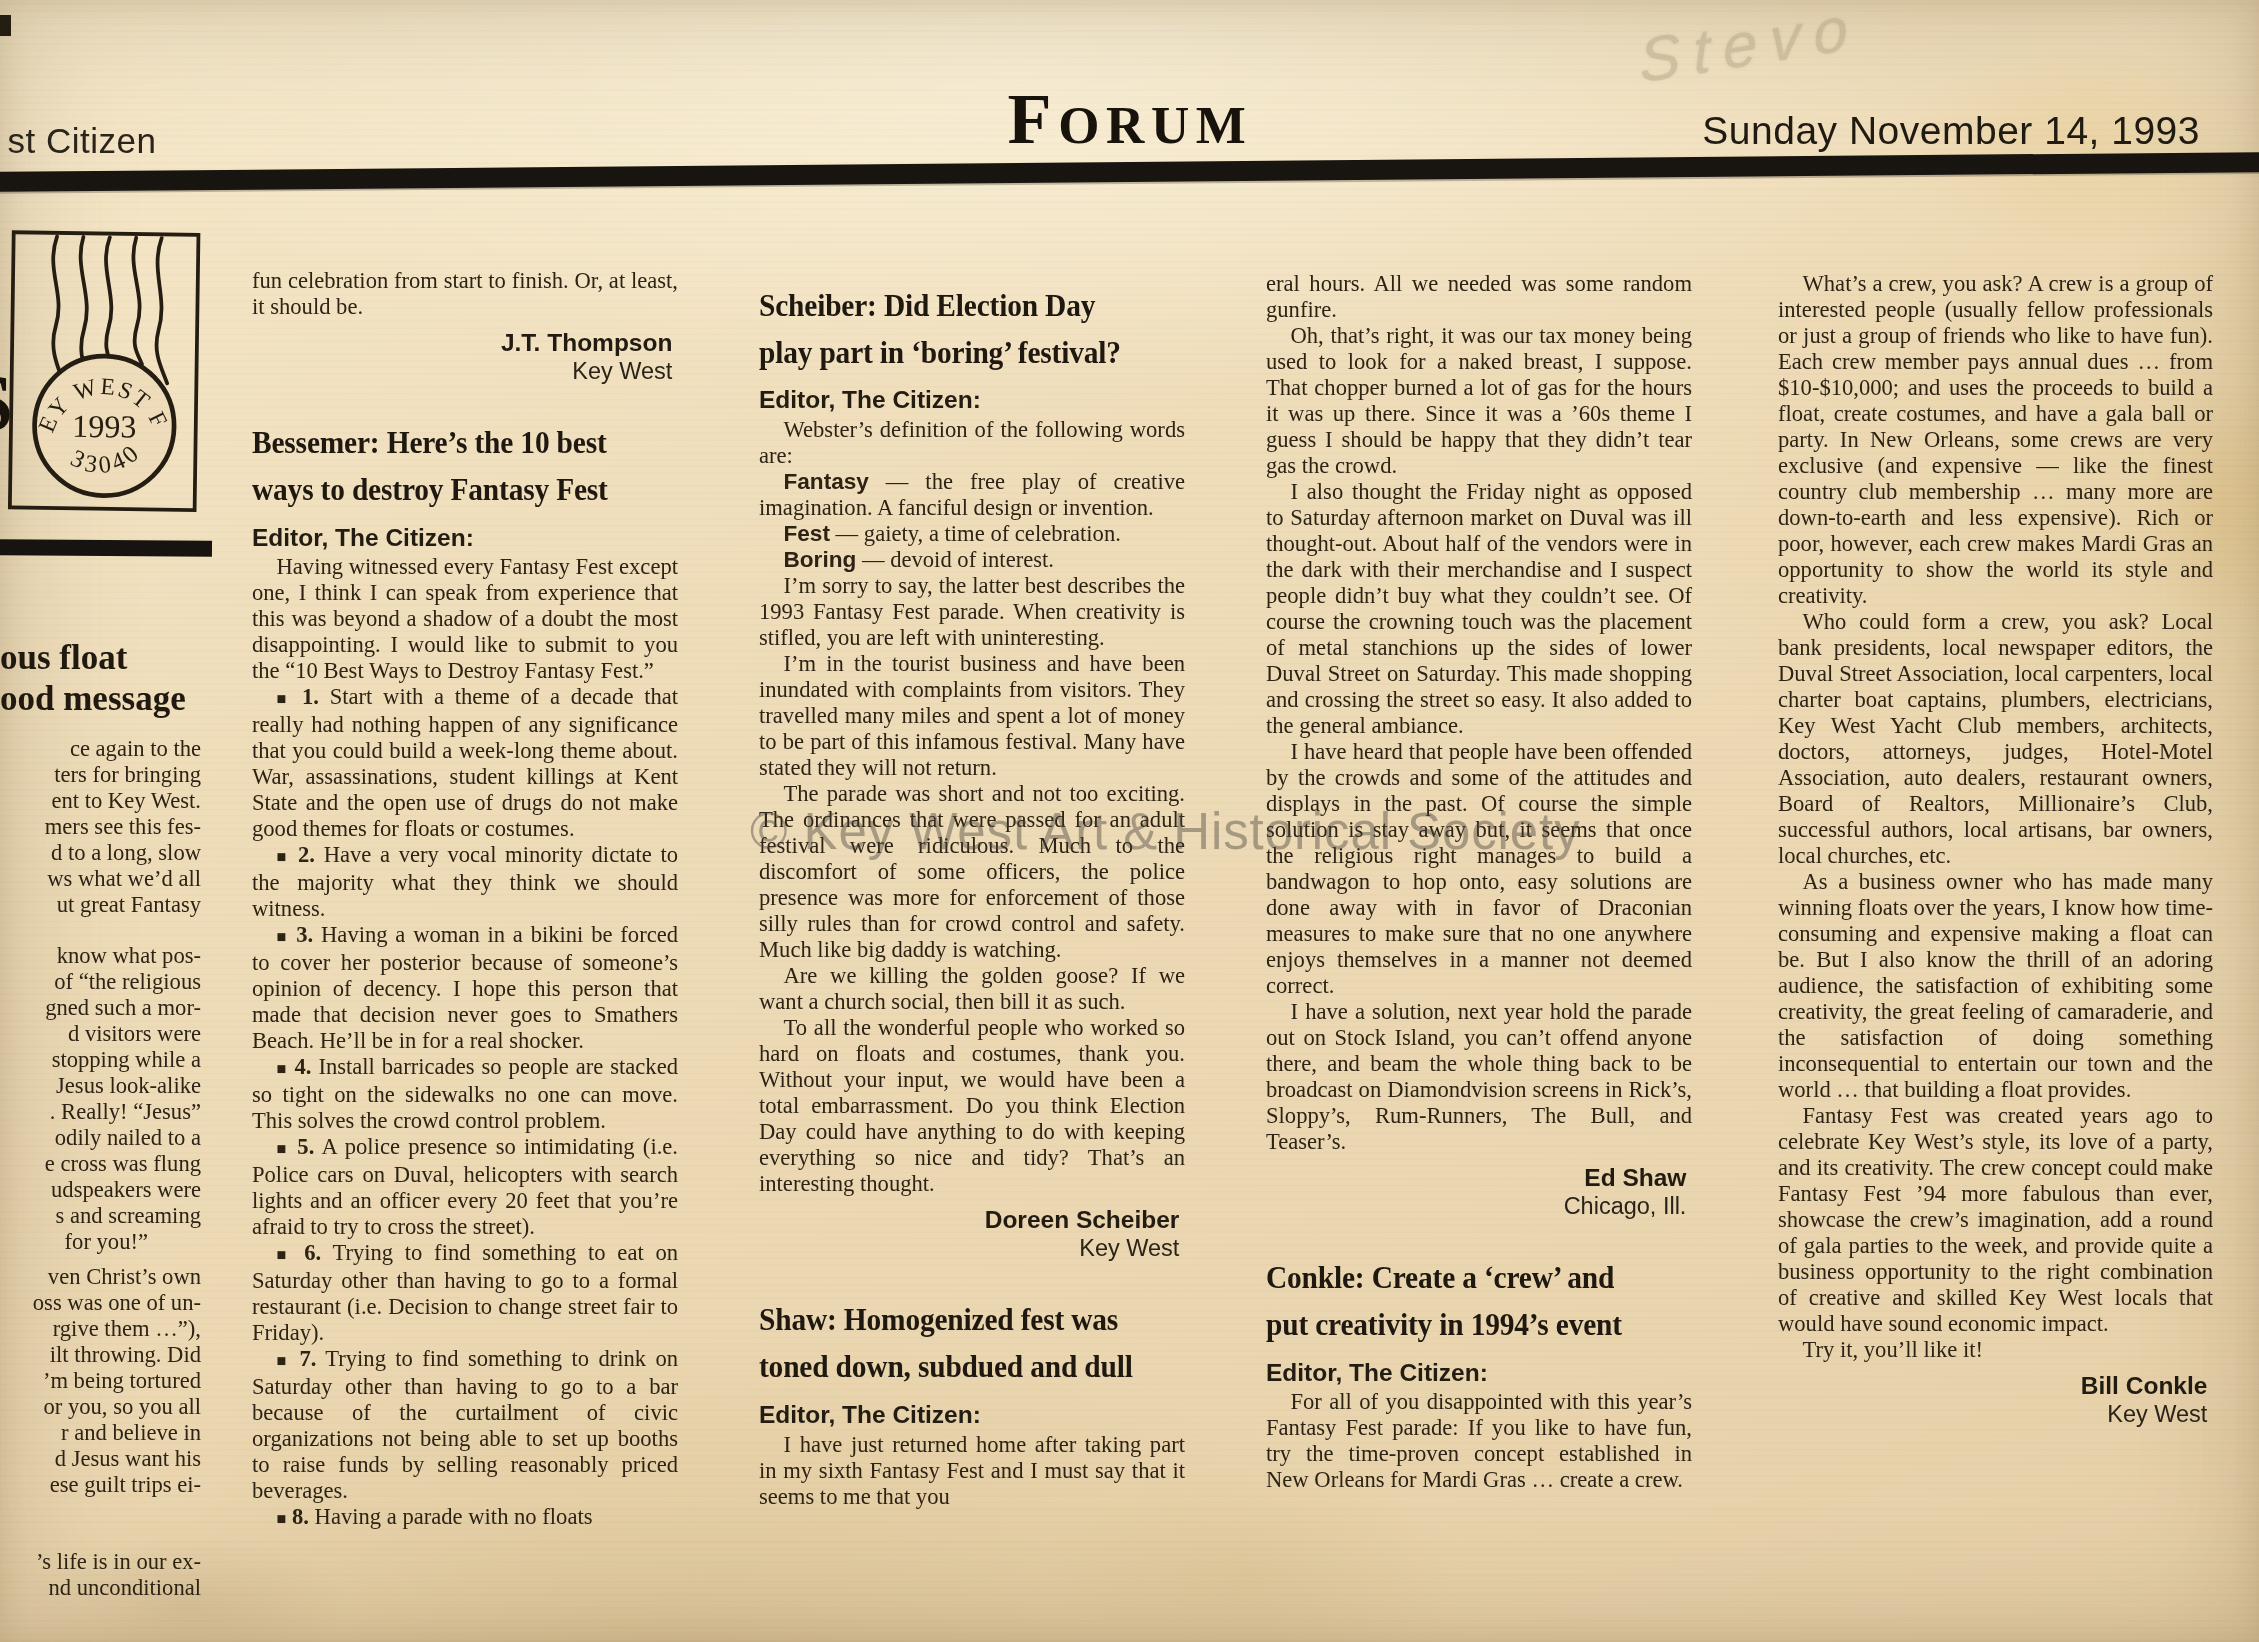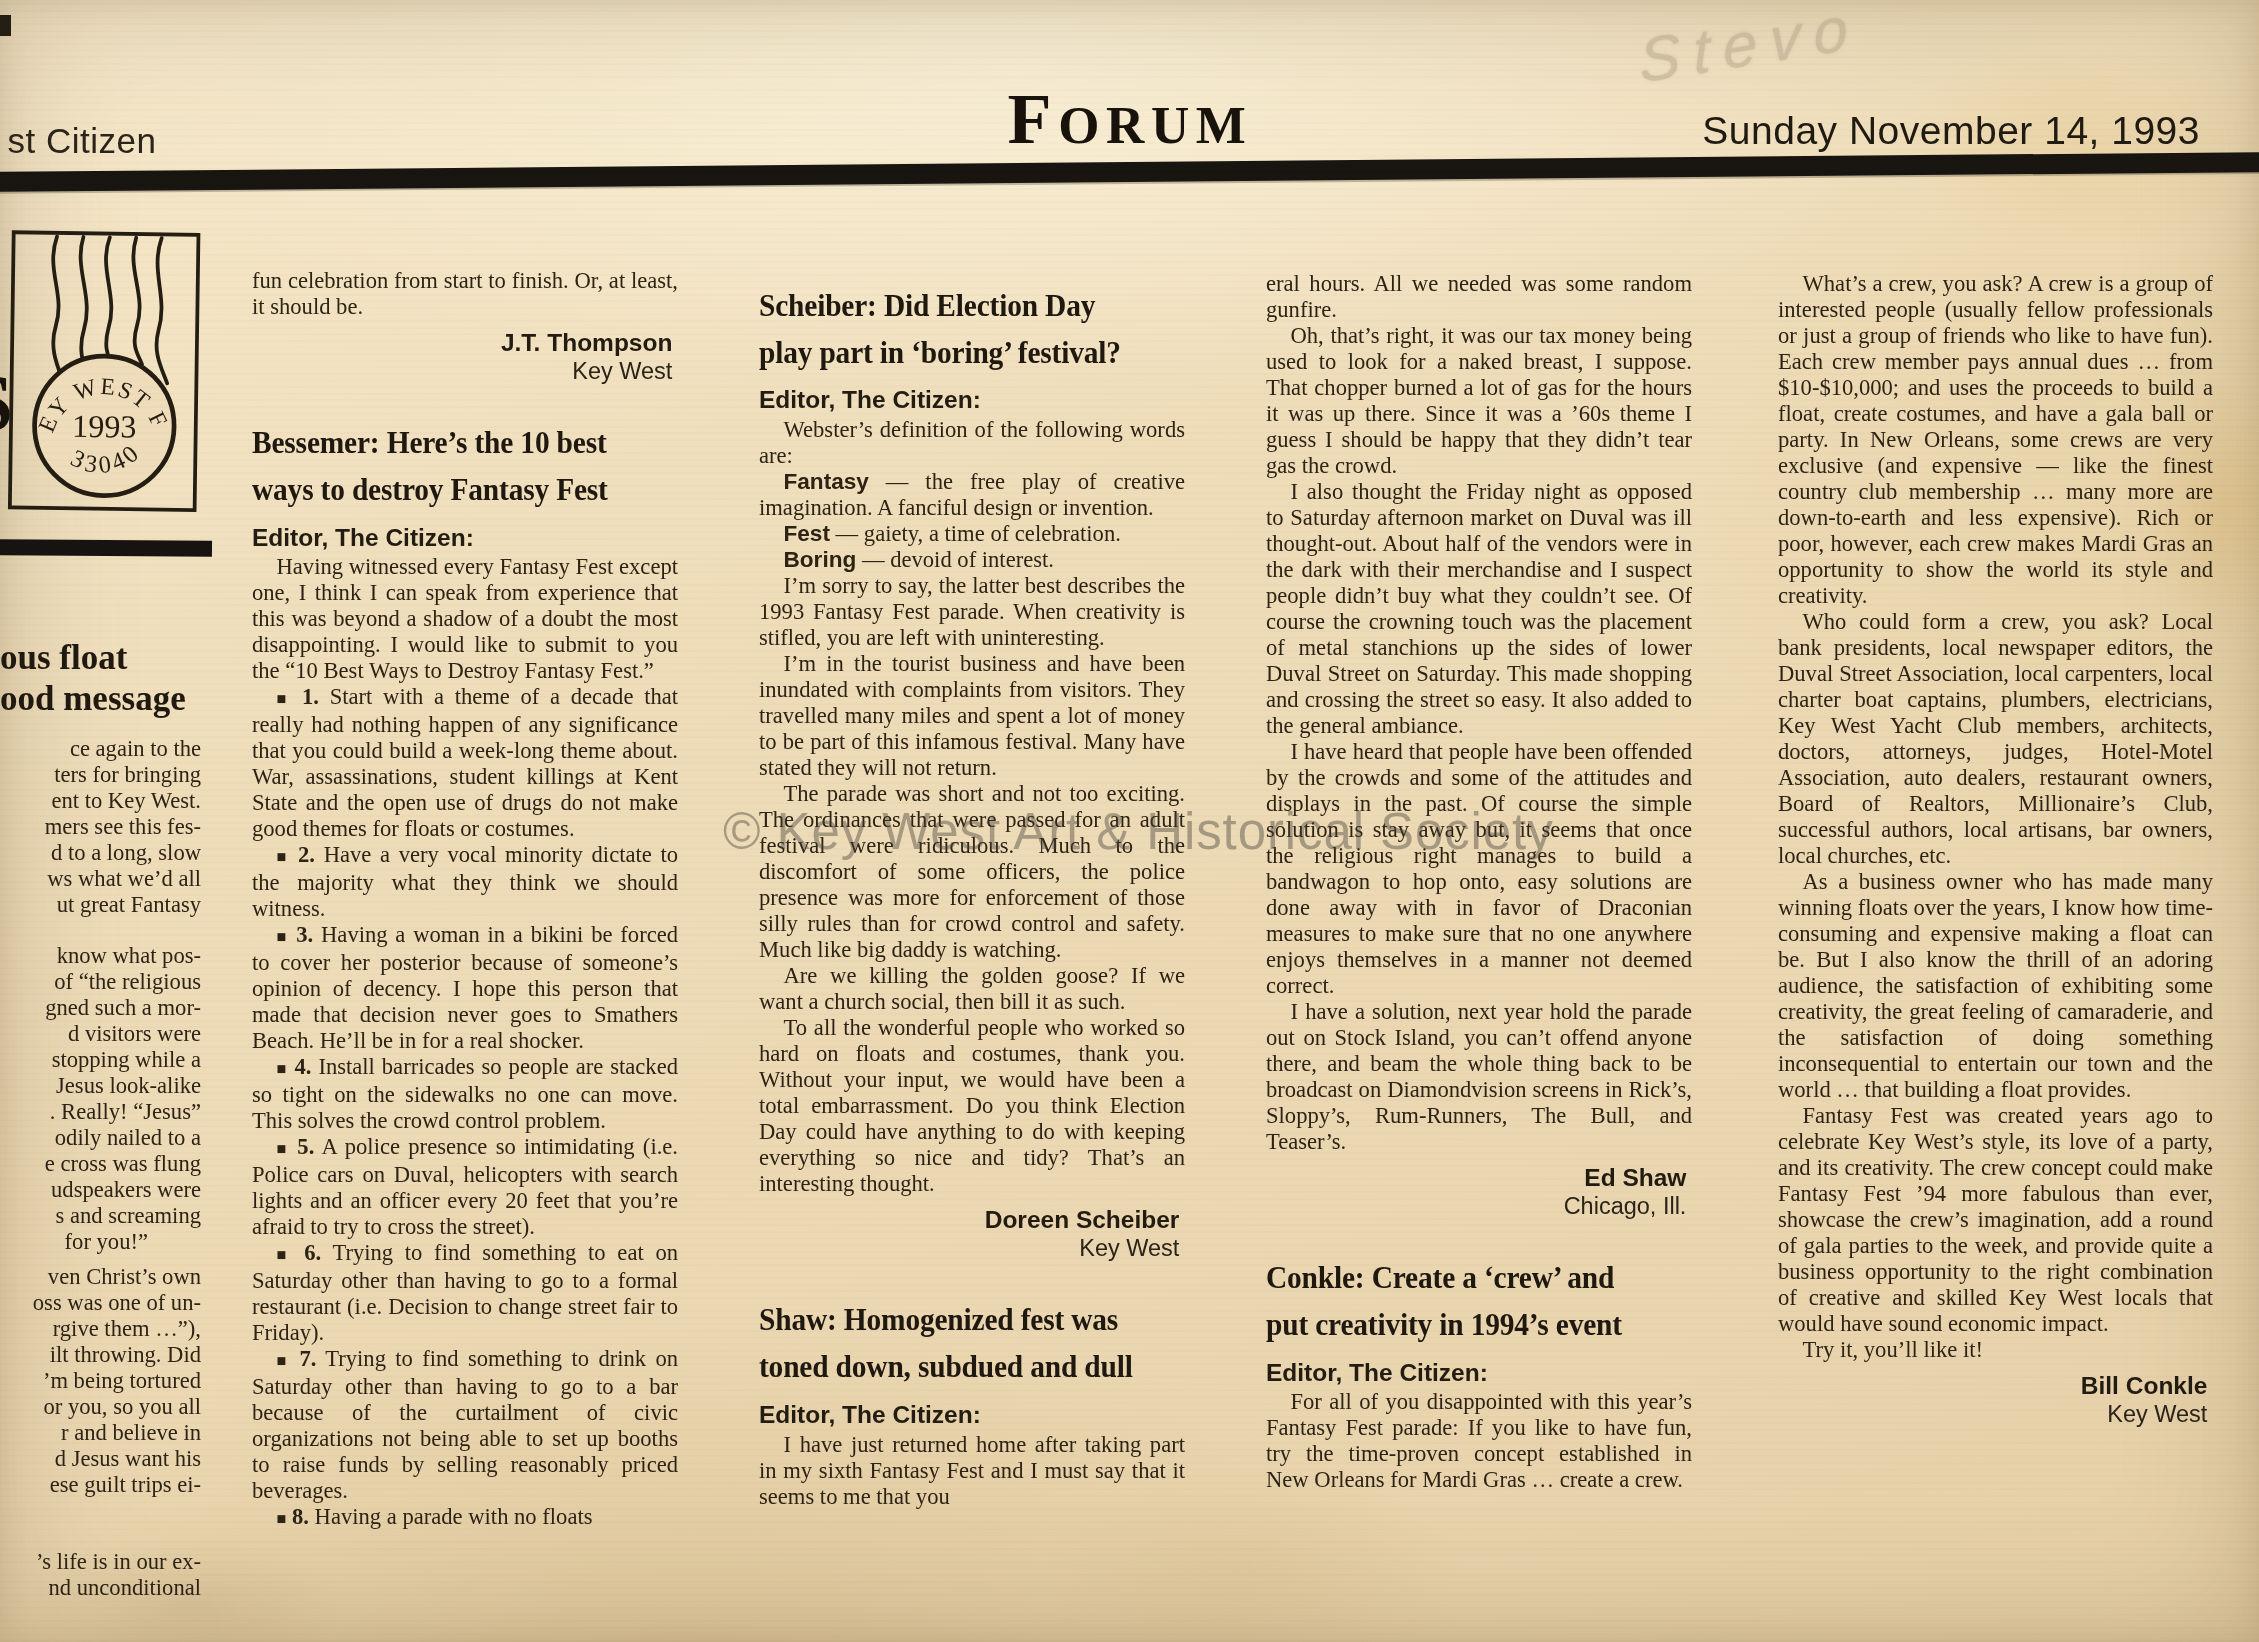--- a/index.html
+++ b/index.html
@@ -60,21 +60,21 @@
   .editor{margin:11.3px 0 3.8px;font-family:"Liberation Sans",sans-serif;font-weight:bold;font-size:24.5px;color:#221c12;}
   .para{margin:0;text-align:justify;text-indent:24.5px;}
   .para.opener{text-indent:0;}
   .lead{font-family:"Liberation Sans",sans-serif;font-weight:bold;font-size:22.6px;}
   .sq{font-size:.72em;}
   .num{font-weight:bold;}
   .sig{margin:9.4px 5.6px 5.6px 0;text-align:right;font-family:"Liberation Sans",sans-serif;}
   .sig-name{font-weight:bold;font-size:24.5px;line-height:28px;color:#211b11;}
   .sig-city{font-size:23.5px;line-height:28px;color:#2a2418;}
 
-  .watermark{position:absolute;left:723px;top:802px;width:942px;font-family:"Liberation Sans",sans-serif;
+  .watermark{position:absolute;left:750px;top:802px;width:942px;font-family:"Liberation Sans",sans-serif;
     font-size:51px;letter-spacing:0.9px;color:#46413a;opacity:.42;white-space:nowrap;z-index:5;pointer-events:none;}
   .page *{box-sizing:border-box;}
 </style>
 </head>
 <body>
 
 <div class="page">
 
   <div class="stain s1"></div>
   <div class="stain s2"></div>

